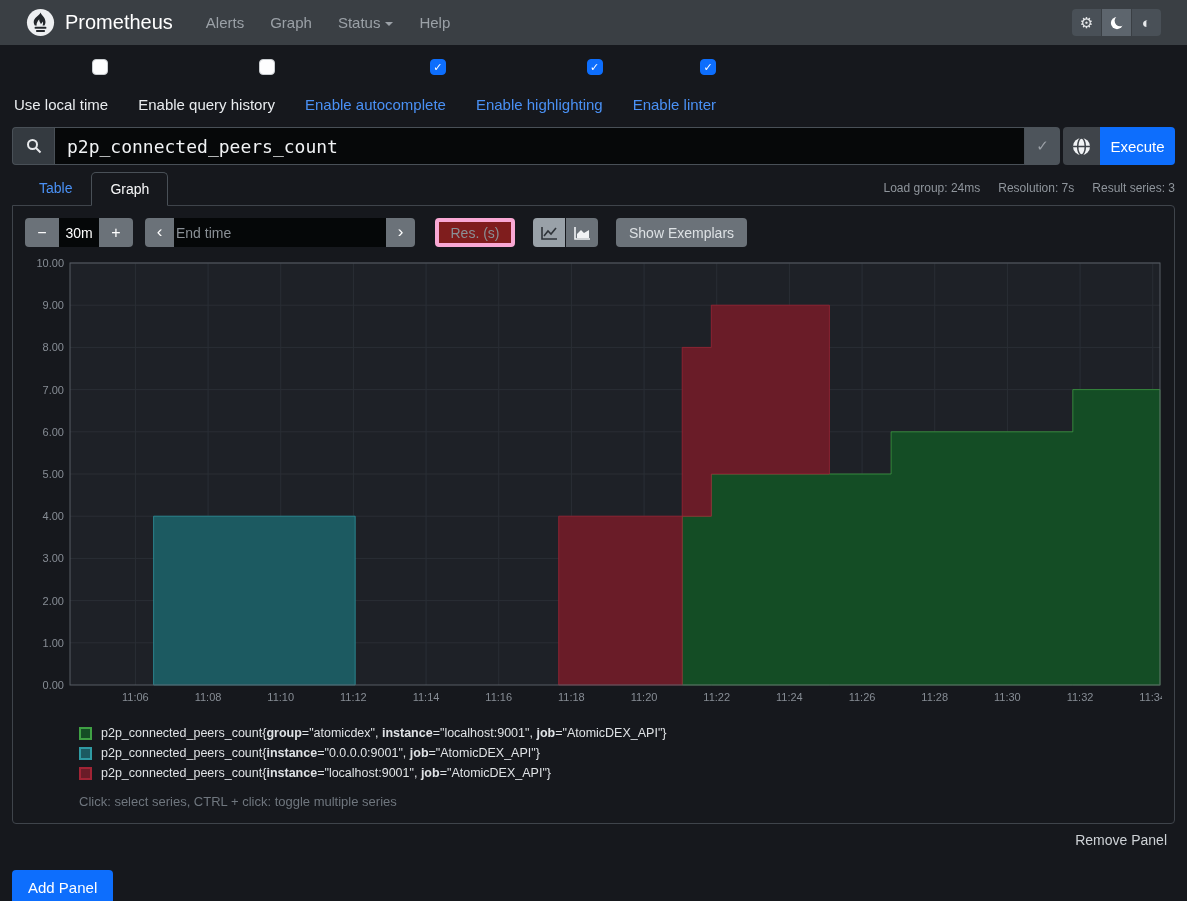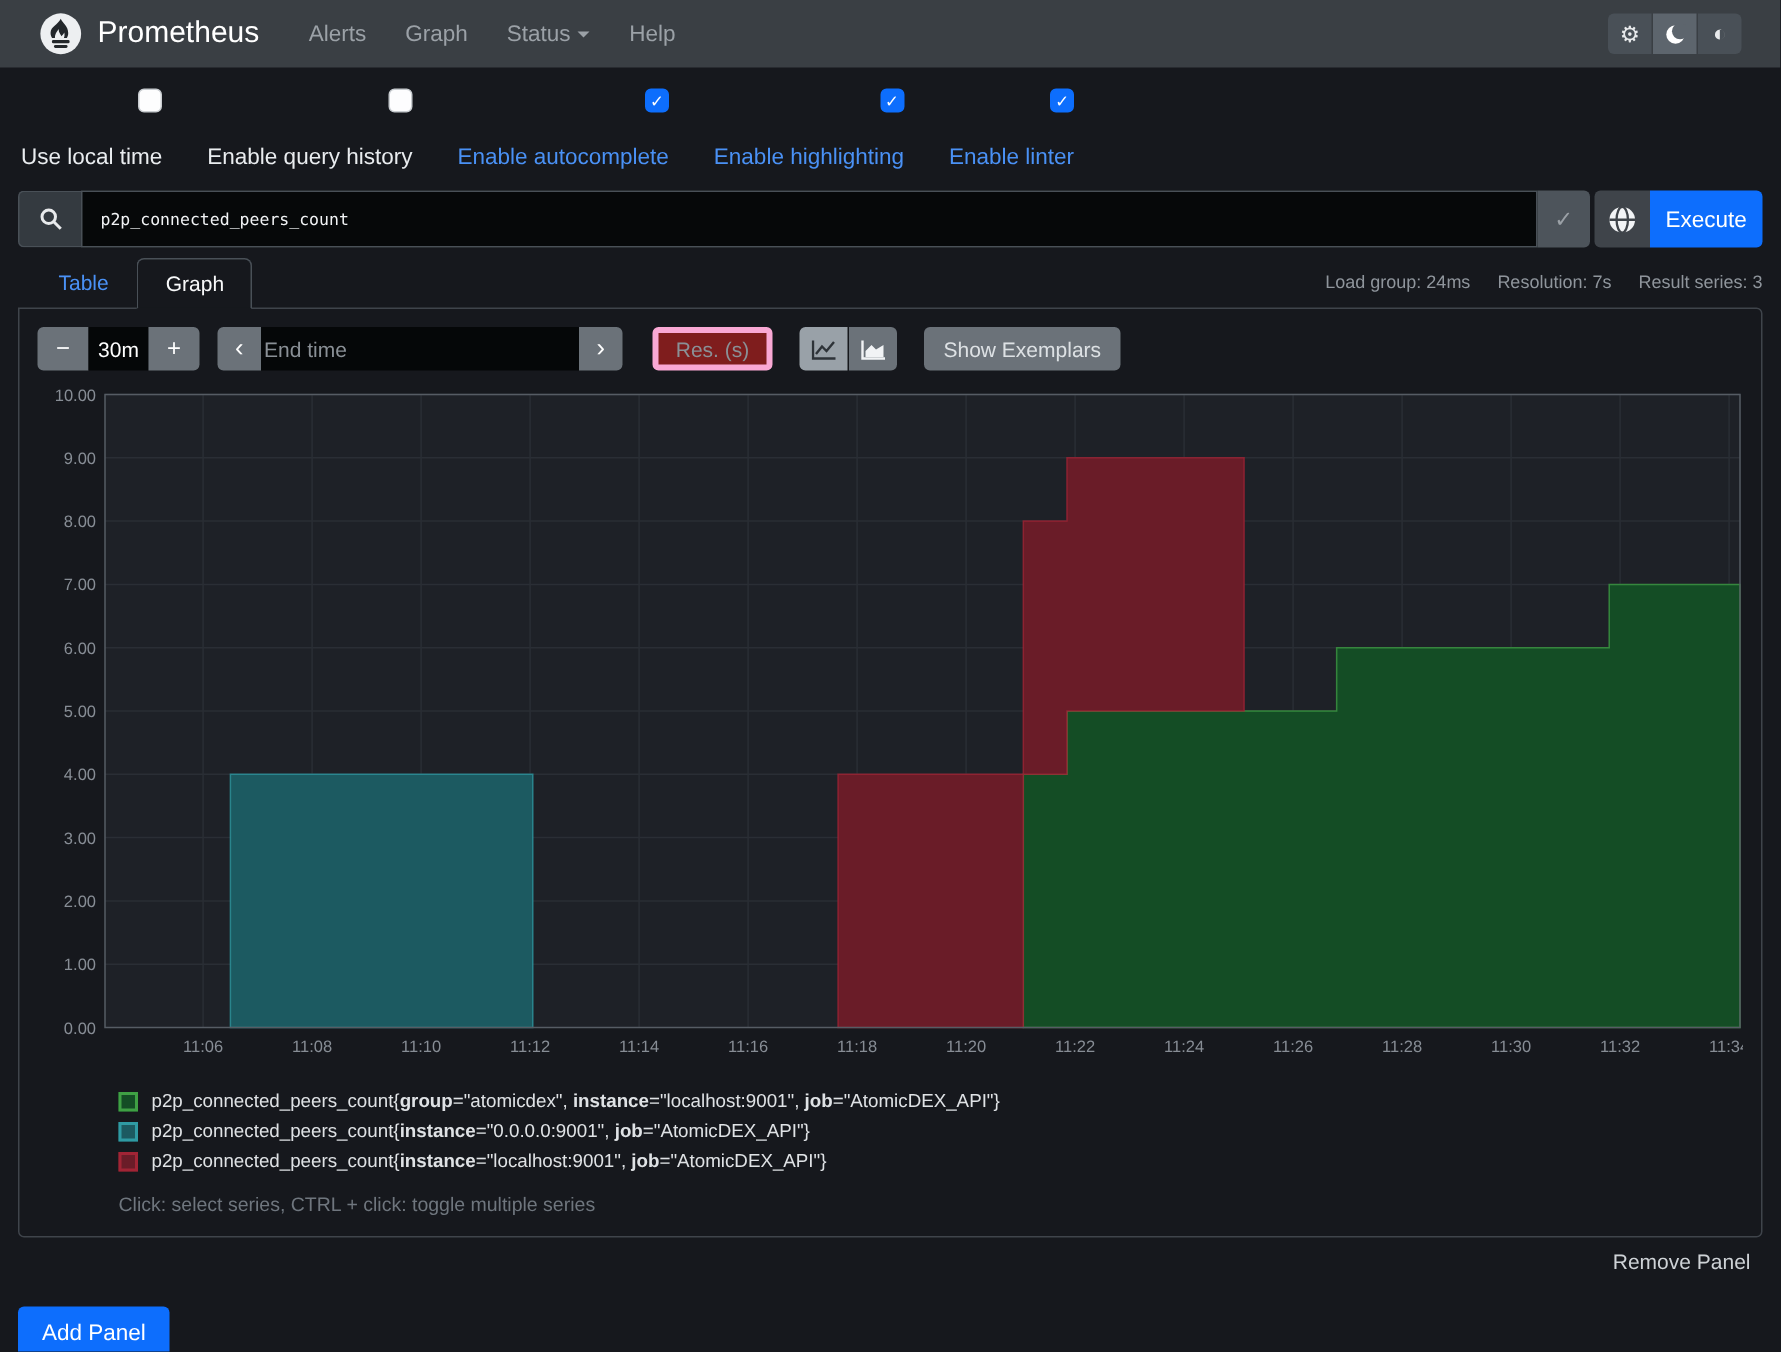--- a/index.html
+++ b/index.html
@@ -42,21 +42,21 @@
   .opt-label { color:#e9ecef; }
   .opt.linky .opt-label { color:#4a91f5; }
   
   .query-row { display:flex; margin:4px 12px 0 12px; height:38px; }
   .search-box {
     width:42px; background:#343a40; border:1px solid #495057; border-right:none;
     border-radius:4px 0 0 4px; display:flex; align-items:center; justify-content:center;
   }
   .query-input {
     flex:1; background:#060809; border:1px solid #495057; color:#f1f3f5;
-    font-family:"DejaVu Sans Mono", monospace; font-size:11px; padding:0 12px; outline:none;
+    font-family:"DejaVu Sans Mono", monospace; font-size:18px; padding:0 12px; outline:none;
   }
   .check-btn {
     width:35px; background:#4d545b; border:none; border-radius:0 4px 4px 0; color:#9aa0a6;
     font-size:15px; cursor:pointer;
   }
   .globe-btn {
     width:37px; background:#3f444a; border:none; border-radius:4px 0 0 4px; margin-left:3px;
     display:flex; align-items:center; justify-content:center; cursor:pointer;
   }
   .execute-btn {

